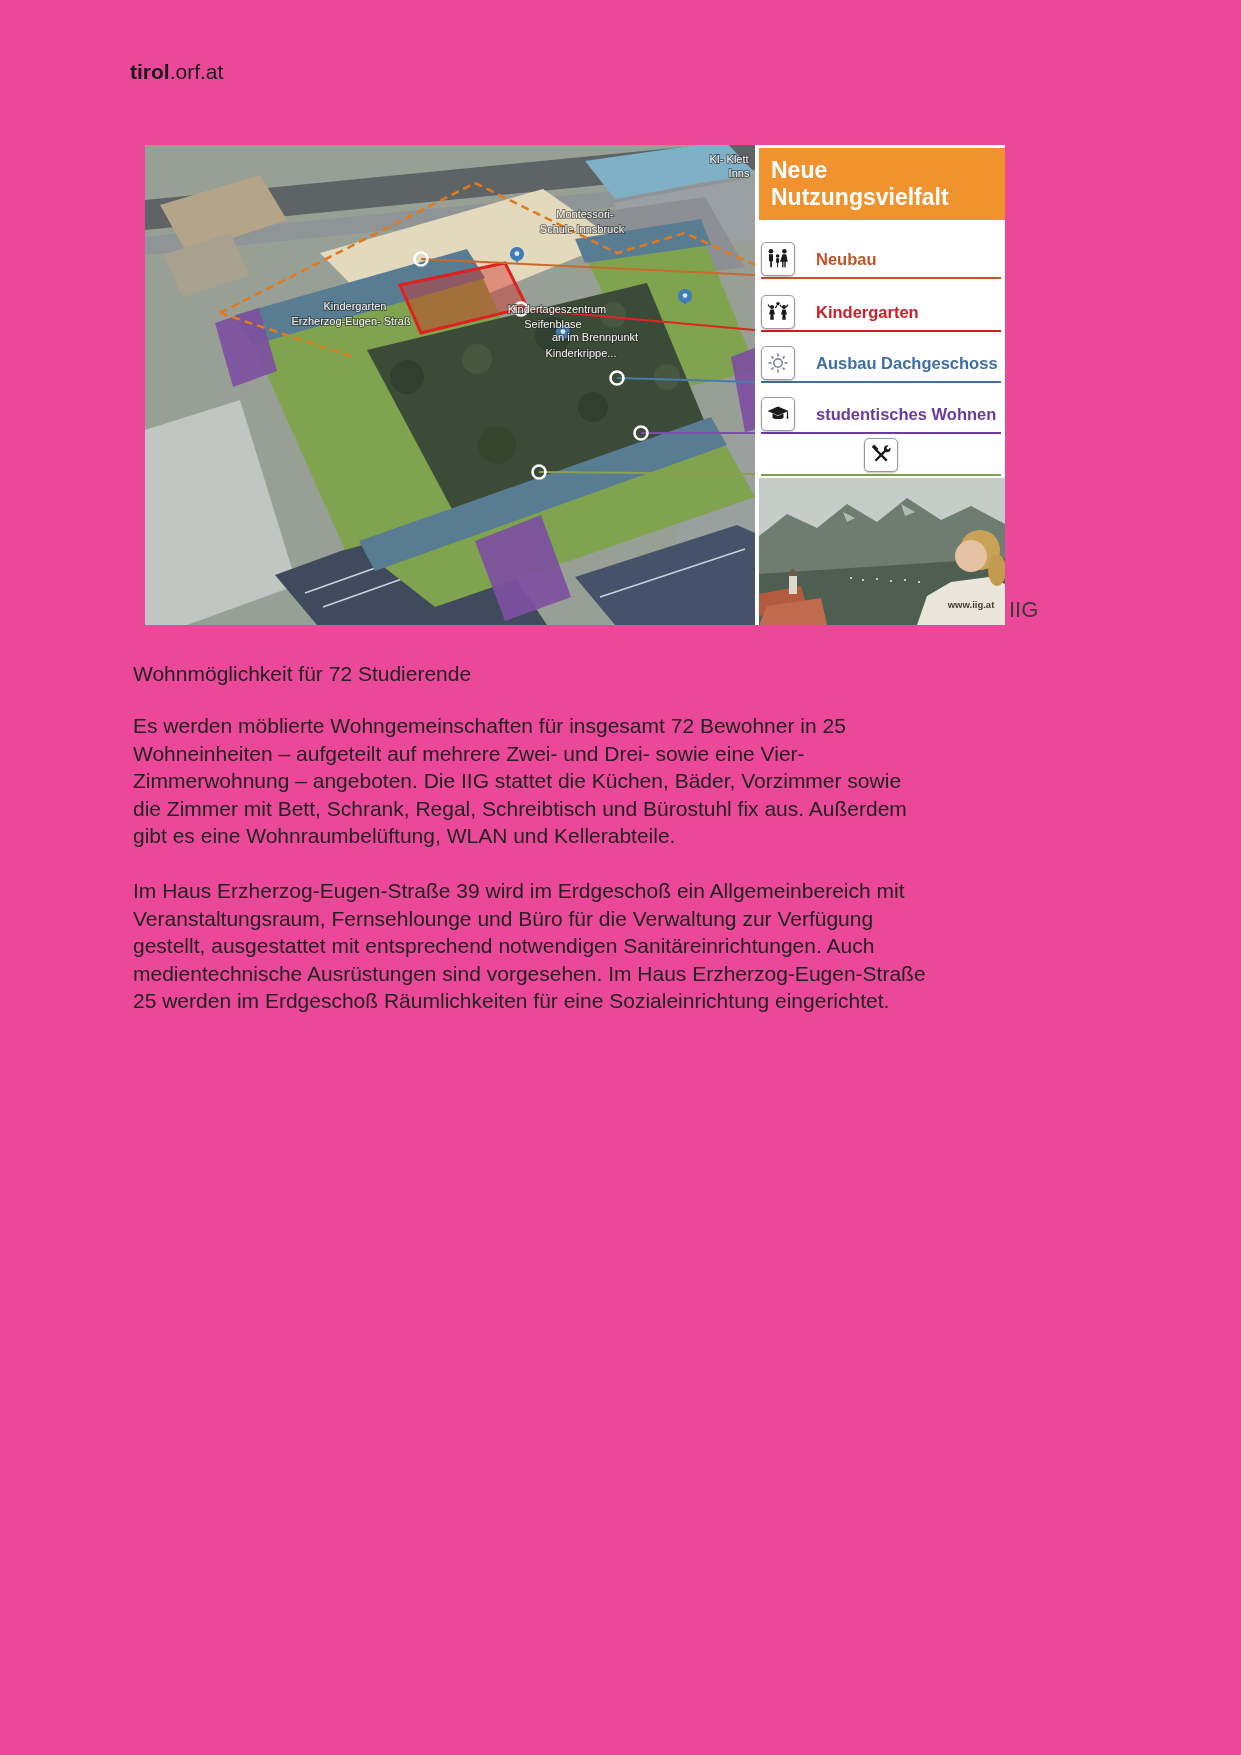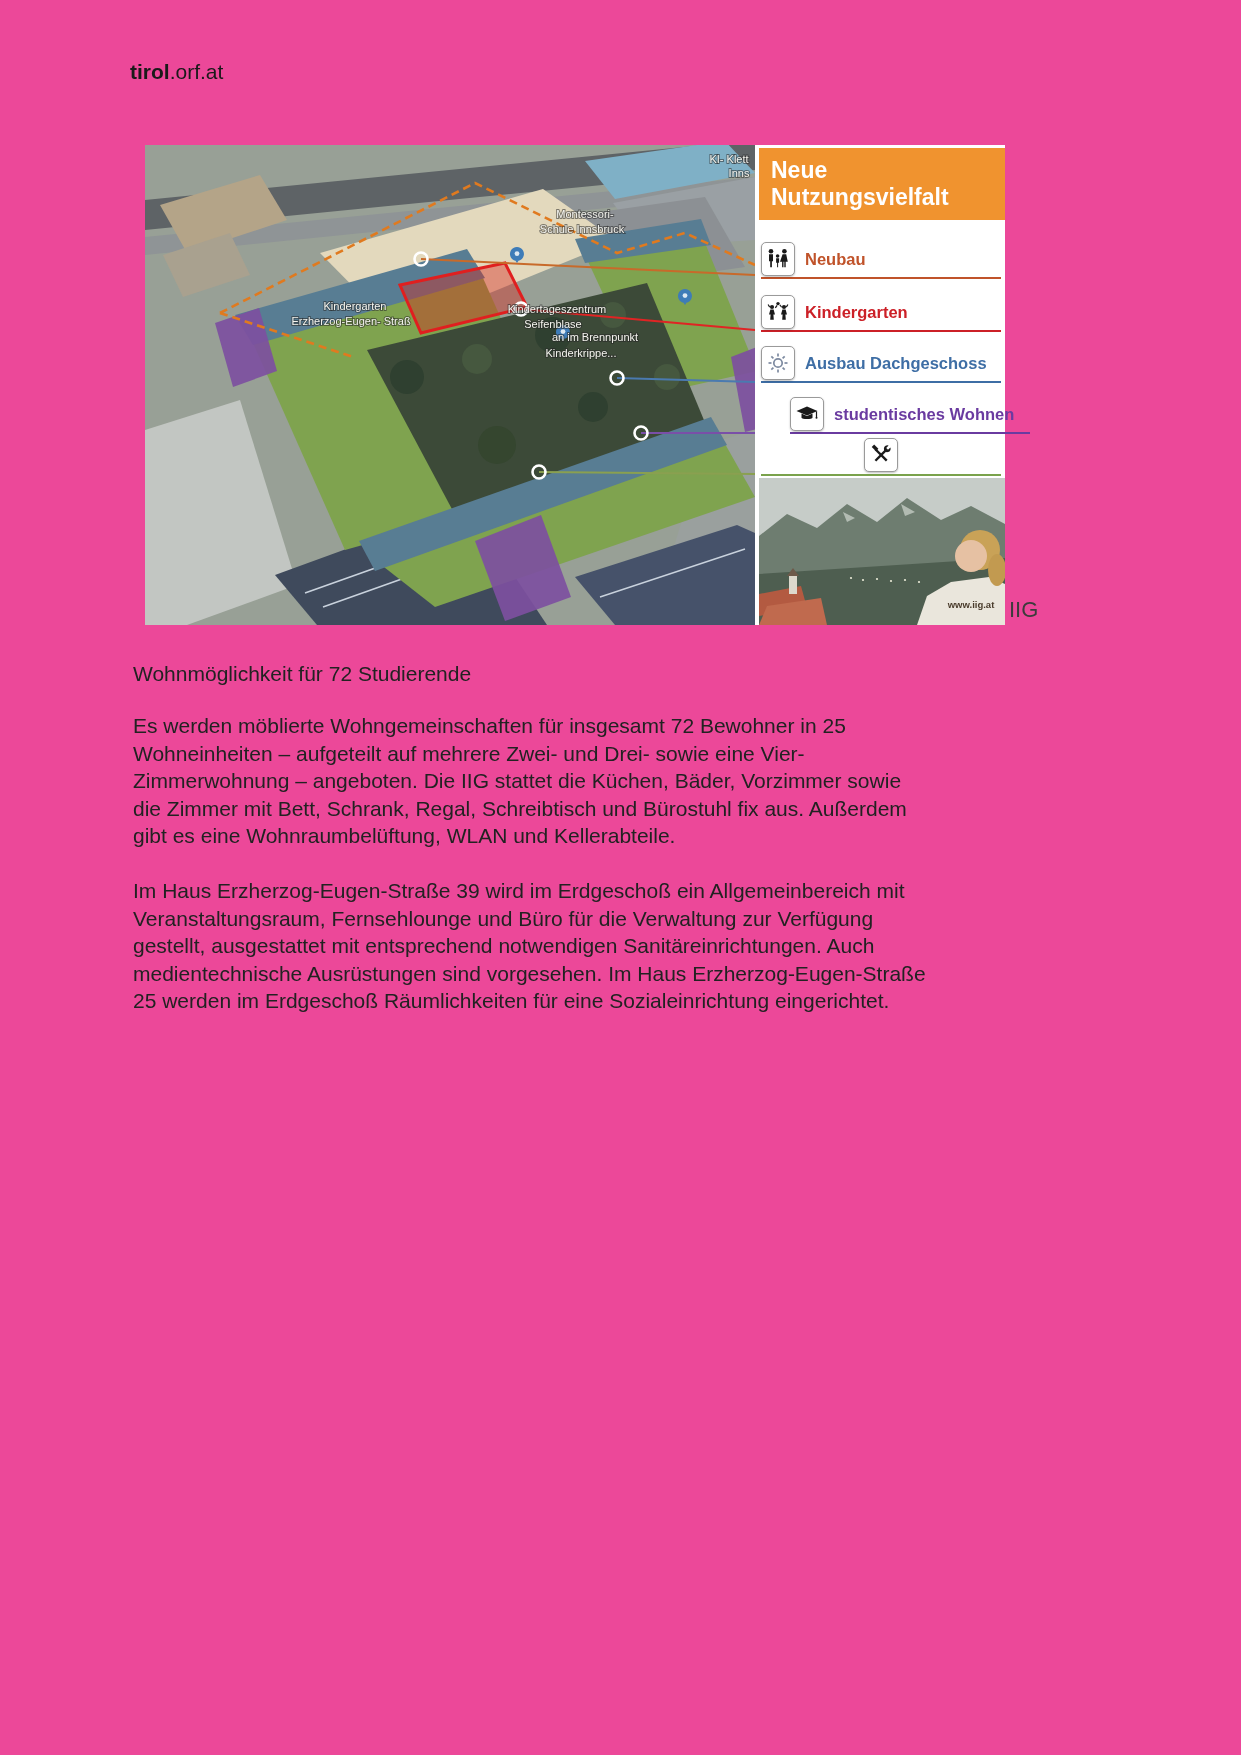--- a/index.html
+++ b/index.html
@@ -9,21 +9,21 @@
   
   .brand{position:absolute;left:130px;top:60px;font-size:21px;color:#1a1a1a;}
   .brand b{font-weight:bold;}
   
   .figure{position:absolute;left:145px;top:145px;width:860px;height:480px;background:#fff;}
   .aerial{position:absolute;left:0;top:0;width:610px;height:480px;display:block;}
   .legendcol{position:absolute;left:614px;top:0;width:246px;height:480px;background:#ffffff;}
   .legend-title{position:absolute;left:0;top:3px;width:222px;padding:9px 12px;background:#f0932f;
                 color:#ffffff;font-weight:bold;font-size:23px;line-height:1.18;}
   .leg-row{position:absolute;left:2px;width:240px;height:36px;display:flex;align-items:center;
-           gap:10px;border-bottom:2px solid #888;}
+           gap:21px;border-bottom:2px solid #888;}
   .leg-row.r1{top:96px}.leg-row.r2{top:149px}.leg-row.r3{top:200px}.leg-row.r4{top:251px}.leg-row.r5{top:293px}
   .leg-icon-box{width:32px;height:32px;background:#fff;border:1px solid #9a9a9a;border-radius:5px;
                 display:flex;align-items:center;justify-content:center;box-shadow:0 1px 2px rgba(0,0,0,.25);flex:0 0 auto;}
   .leg-label{font-weight:bold;font-size:16.5px;white-space:nowrap;}
   
   .photo{position:absolute;left:0;top:333px;width:246px;height:154px;overflow:hidden;}
   .credit{position:absolute;left:1009px;top:597px;font-size:22px;color:#3c3c3c;}
   
   .caption{position:absolute;left:133px;top:662px;font-size:21px;color:#222;text-align:right;}
   .para{position:absolute;left:133px;width:910px;font-size:21px;line-height:27.5px;color:#222;}
@@ -194,21 +194,21 @@
               <line x1="18.5" y1="12" x2="21.5" y2="12"></line>
             <line x1="5.3" y1="5.3" x2="7.4" y2="7.4"></line>
               <line x1="16.6" y1="16.6" x2="18.7" y2="18.7"></line>
             <line x1="5.3" y1="18.7" x2="7.4" y2="16.6"></line>
               <line x1="16.6" y1="7.4" x2="18.7" y2="5.3"></line>
           </svg>
         </span>
         <span class="leg-label" style="color: rgb(62, 110, 165);">Ausbau Dachgeschoss</span>
       </div>
 
-      <div class="leg-row r4" style="border-bottom-color: rgb(106, 59, 160); margin-left: 29px;">
+      <div class="leg-row r4" style="border-bottom-color: rgb(106, 59, 160);">
         <span class="leg-icon-box">
           <svg width="24" height="24" viewBox="0 0 24 24" fill="#1a1a1a">
             <polygon points="12,4.5 22.5,9 12,13.5 1.5,9"></polygon>
             <path d="M6.5,11.6 v4.2 c0,1.6 11,1.6 11,0 v-4.2 l-5.5,2.4z"></path>
             <line x1="21.5" y1="9.4" x2="21.5" y2="15" stroke="#1a1a1a" stroke-width="1.2"></line>
             <circle cx="21.5" cy="15.8" r="1"></circle>
           </svg>
         </span>
         <span class="leg-label" style="color: rgb(106, 59, 160);">studentisches Wohnen</span>
       </div>

